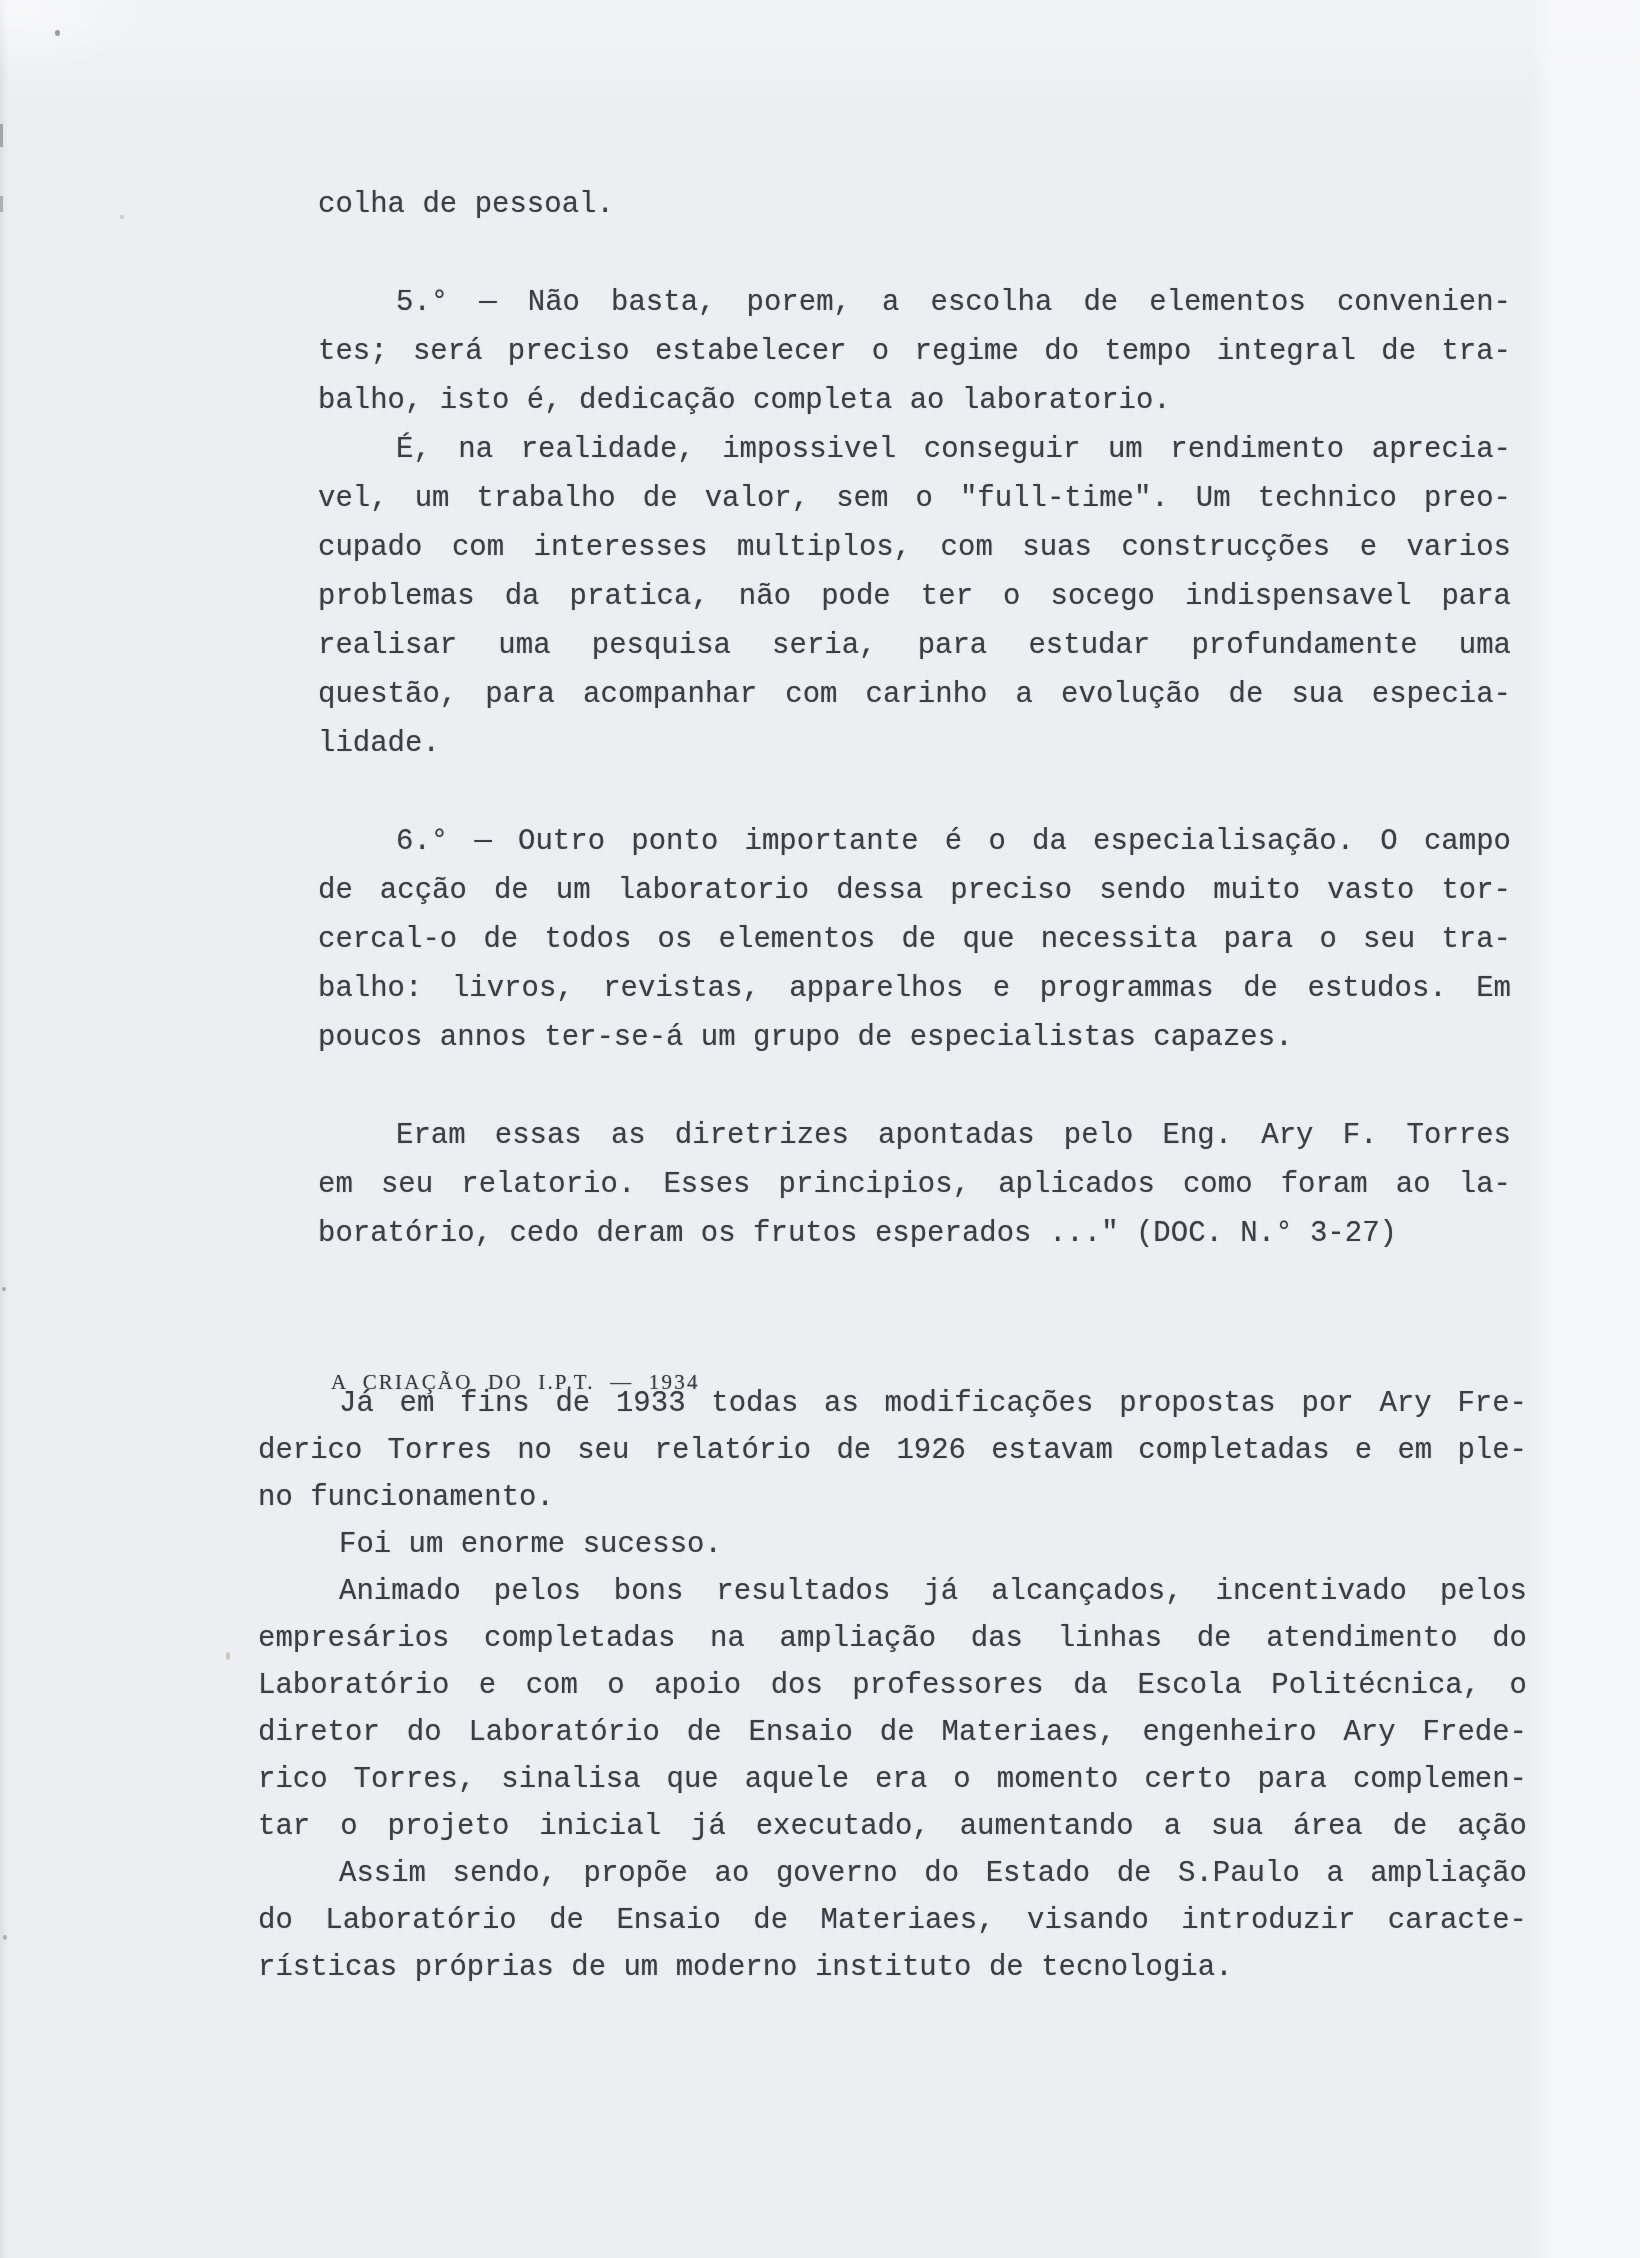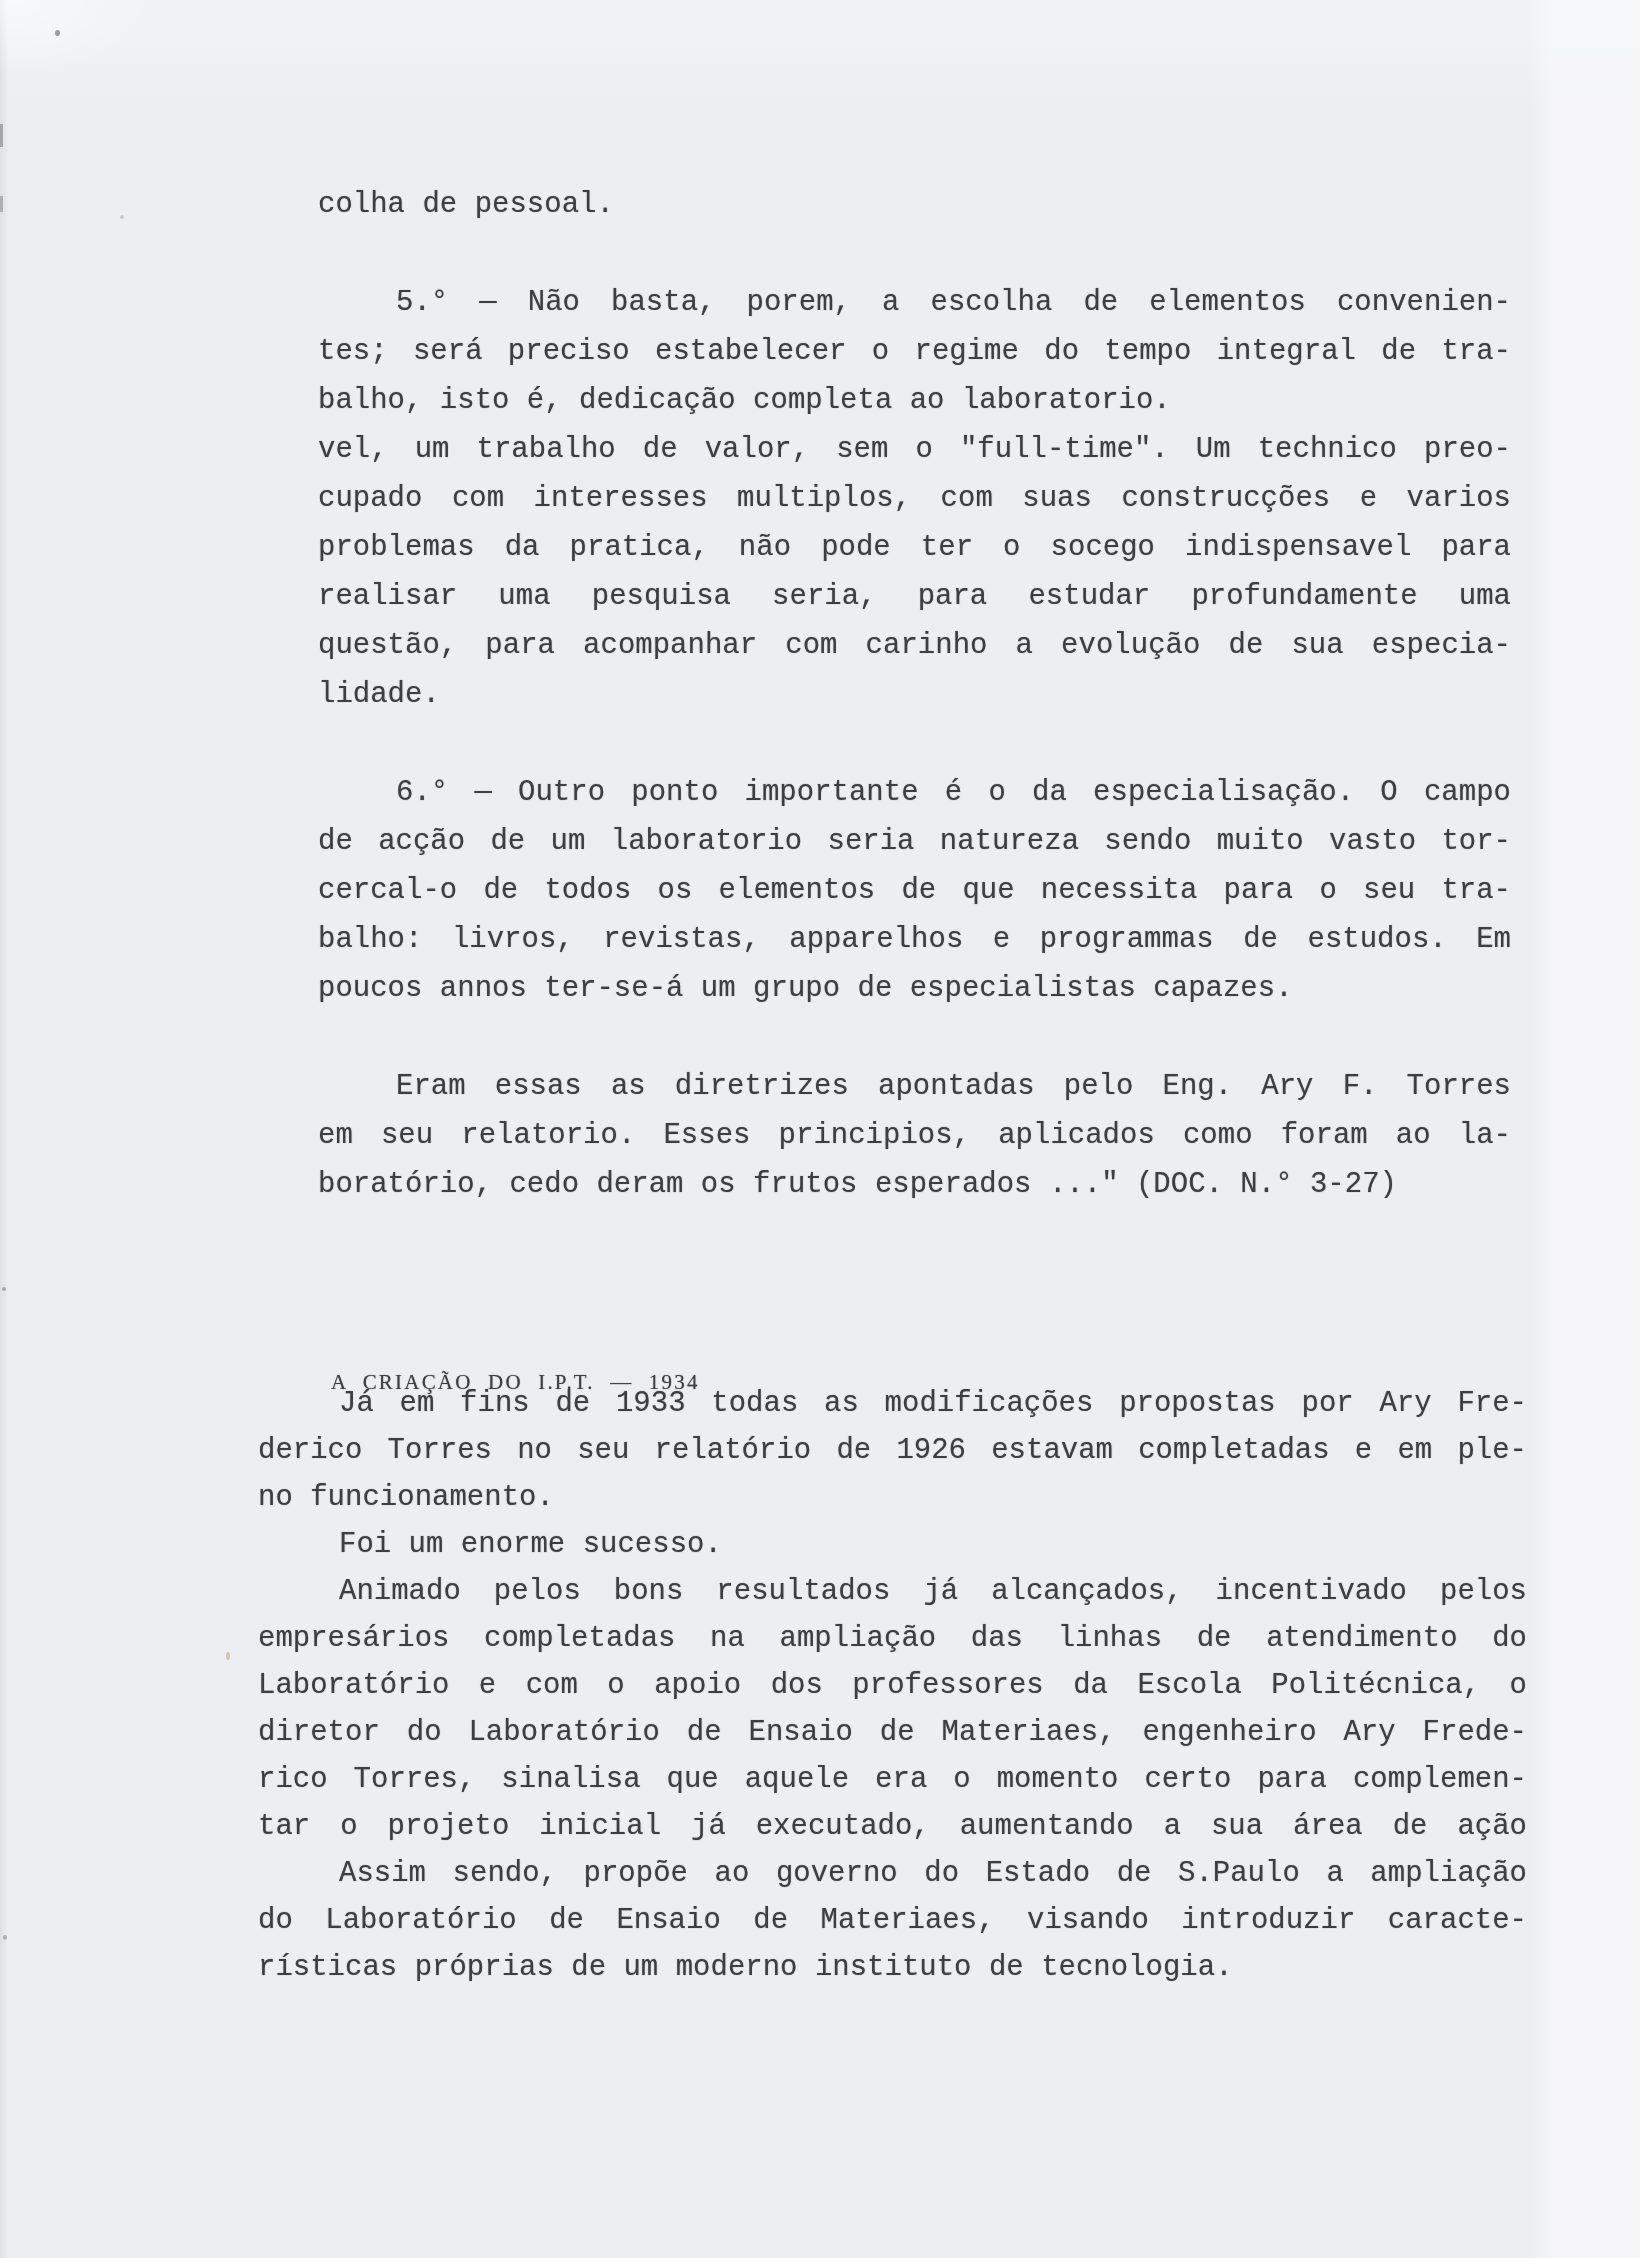--- a/index.html
+++ b/index.html
@@ -81,29 +81,30 @@
 </head>
 <body>
 
 <div class="page" style="--paper: #edeef1; --ink: #3d3e43;">
   <div class="sec sec1" id="sec1">
       <div class="line no-just">colha de pessoal.</div>
       <div class="spacer"></div>
       <div class="line indent">5.° — Não basta, porem, a escolha de elementos convenien-</div>
       <div class="line">tes; será preciso estabelecer o regime do tempo integral de tra-</div>
       <div class="line no-just">balho, isto é, dedicação completa ao laboratorio.</div>
+      <div class="line indent">É, na realidade, impossivel conseguir um rendimento aprecia-</div>
       <div class="line">vel, um trabalho de valor, sem o "full-time". Um technico preo-</div>
       <div class="line">cupado com interesses multiplos, com suas construcções e varios</div>
       <div class="line">problemas da pratica, não pode ter o socego indispensavel para</div>
       <div class="line">realisar uma pesquisa seria, para estudar profundamente uma</div>
       <div class="line">questão, para acompanhar com carinho a evolução de sua especia-</div>
       <div class="line no-just">lidade.</div>
       <div class="spacer"></div>
       <div class="line indent">6.° — Outro ponto importante é o da especialisação. O campo</div>
-      <div class="line">de acção de um laboratorio seria natureza sendo muito vasto tor-</div>
+      <div class="line">de acção de um laboratorio dessa preciso sendo muito vasto tor-</div>
       <div class="line">cercal-o de todos os elementos de que necessita para o seu tra-</div>
       <div class="line">balho: livros, revistas, apparelhos e programmas de estudos. Em</div>
       <div class="line no-just">poucos annos ter-se-á um grupo de especialistas capazes.</div>
       <div class="spacer"></div>
       <div class="line indent">Eram essas as diretrizes apontadas pelo Eng. Ary F. Torres</div>
       <div class="line">em seu relatorio. Esses principios, aplicados como foram ao la-</div>
       <div class="line no-just">boratório, cedo deram os frutos esperados ..." (DOC. N.° 3-27)</div>
     </div>
   <div class="heading">A CRIAÇÃO DO I.P.T. — 1934</div>
   <div class="sec sec2" id="sec2">

